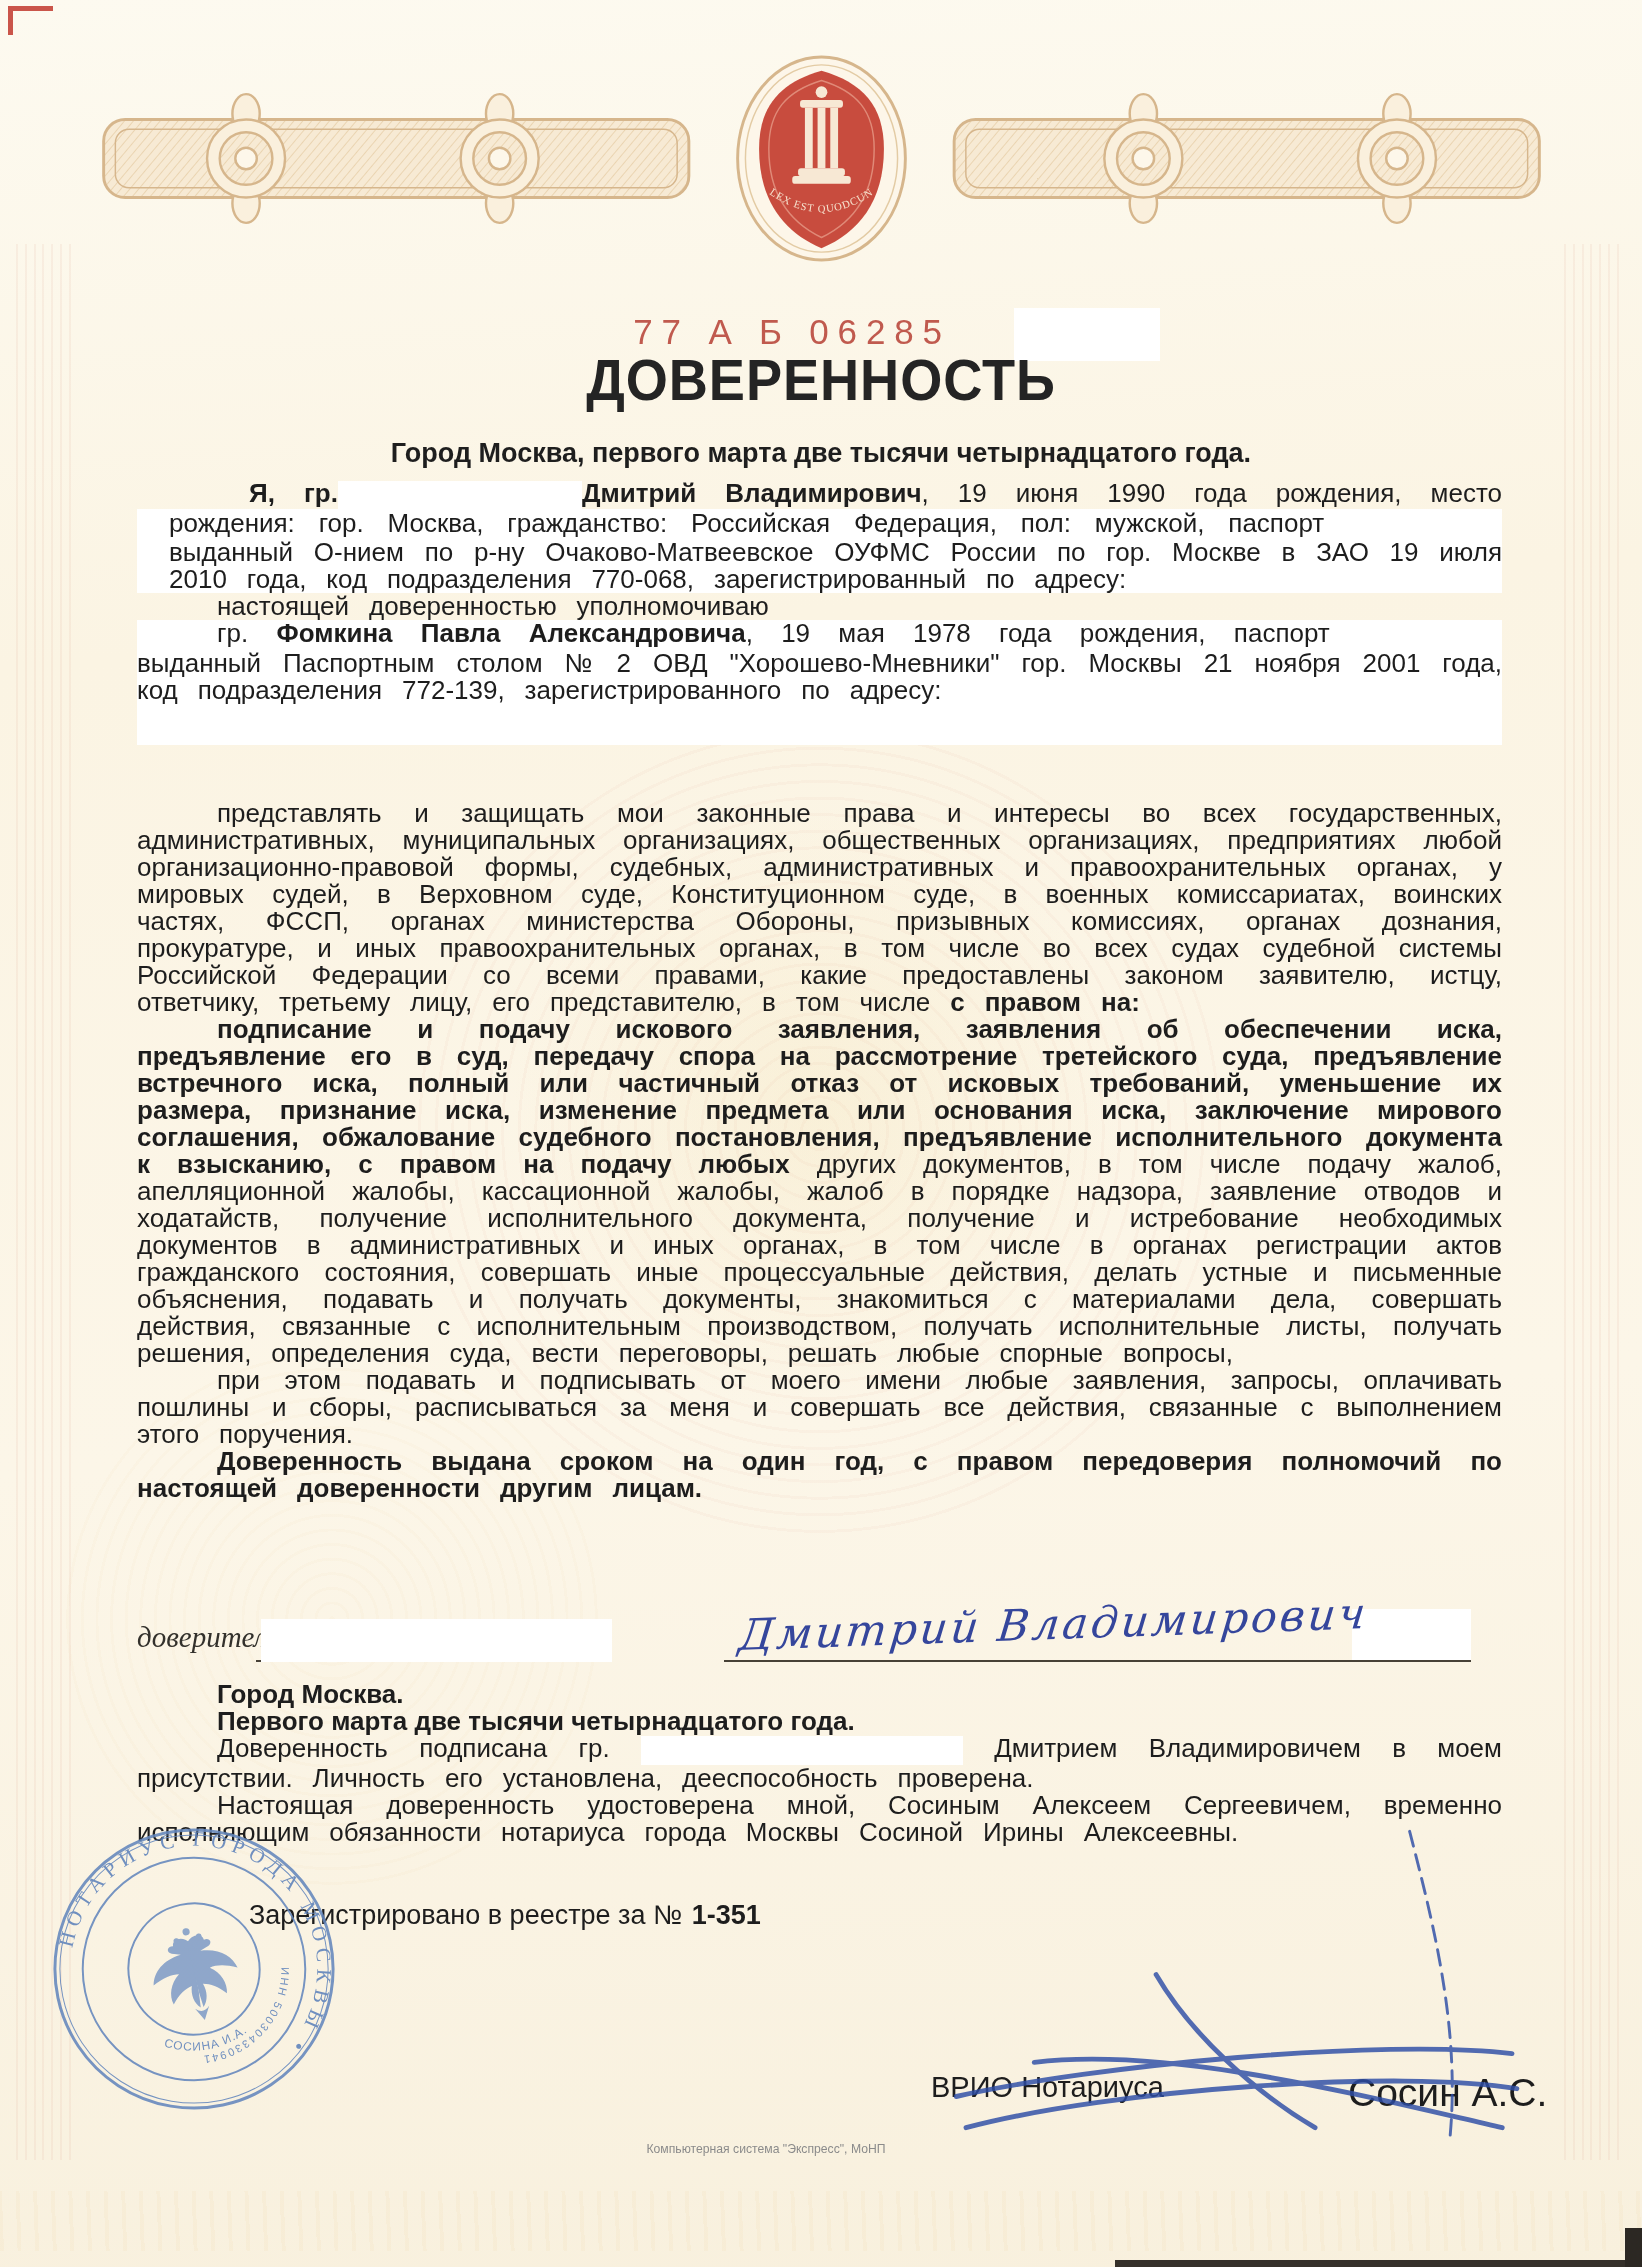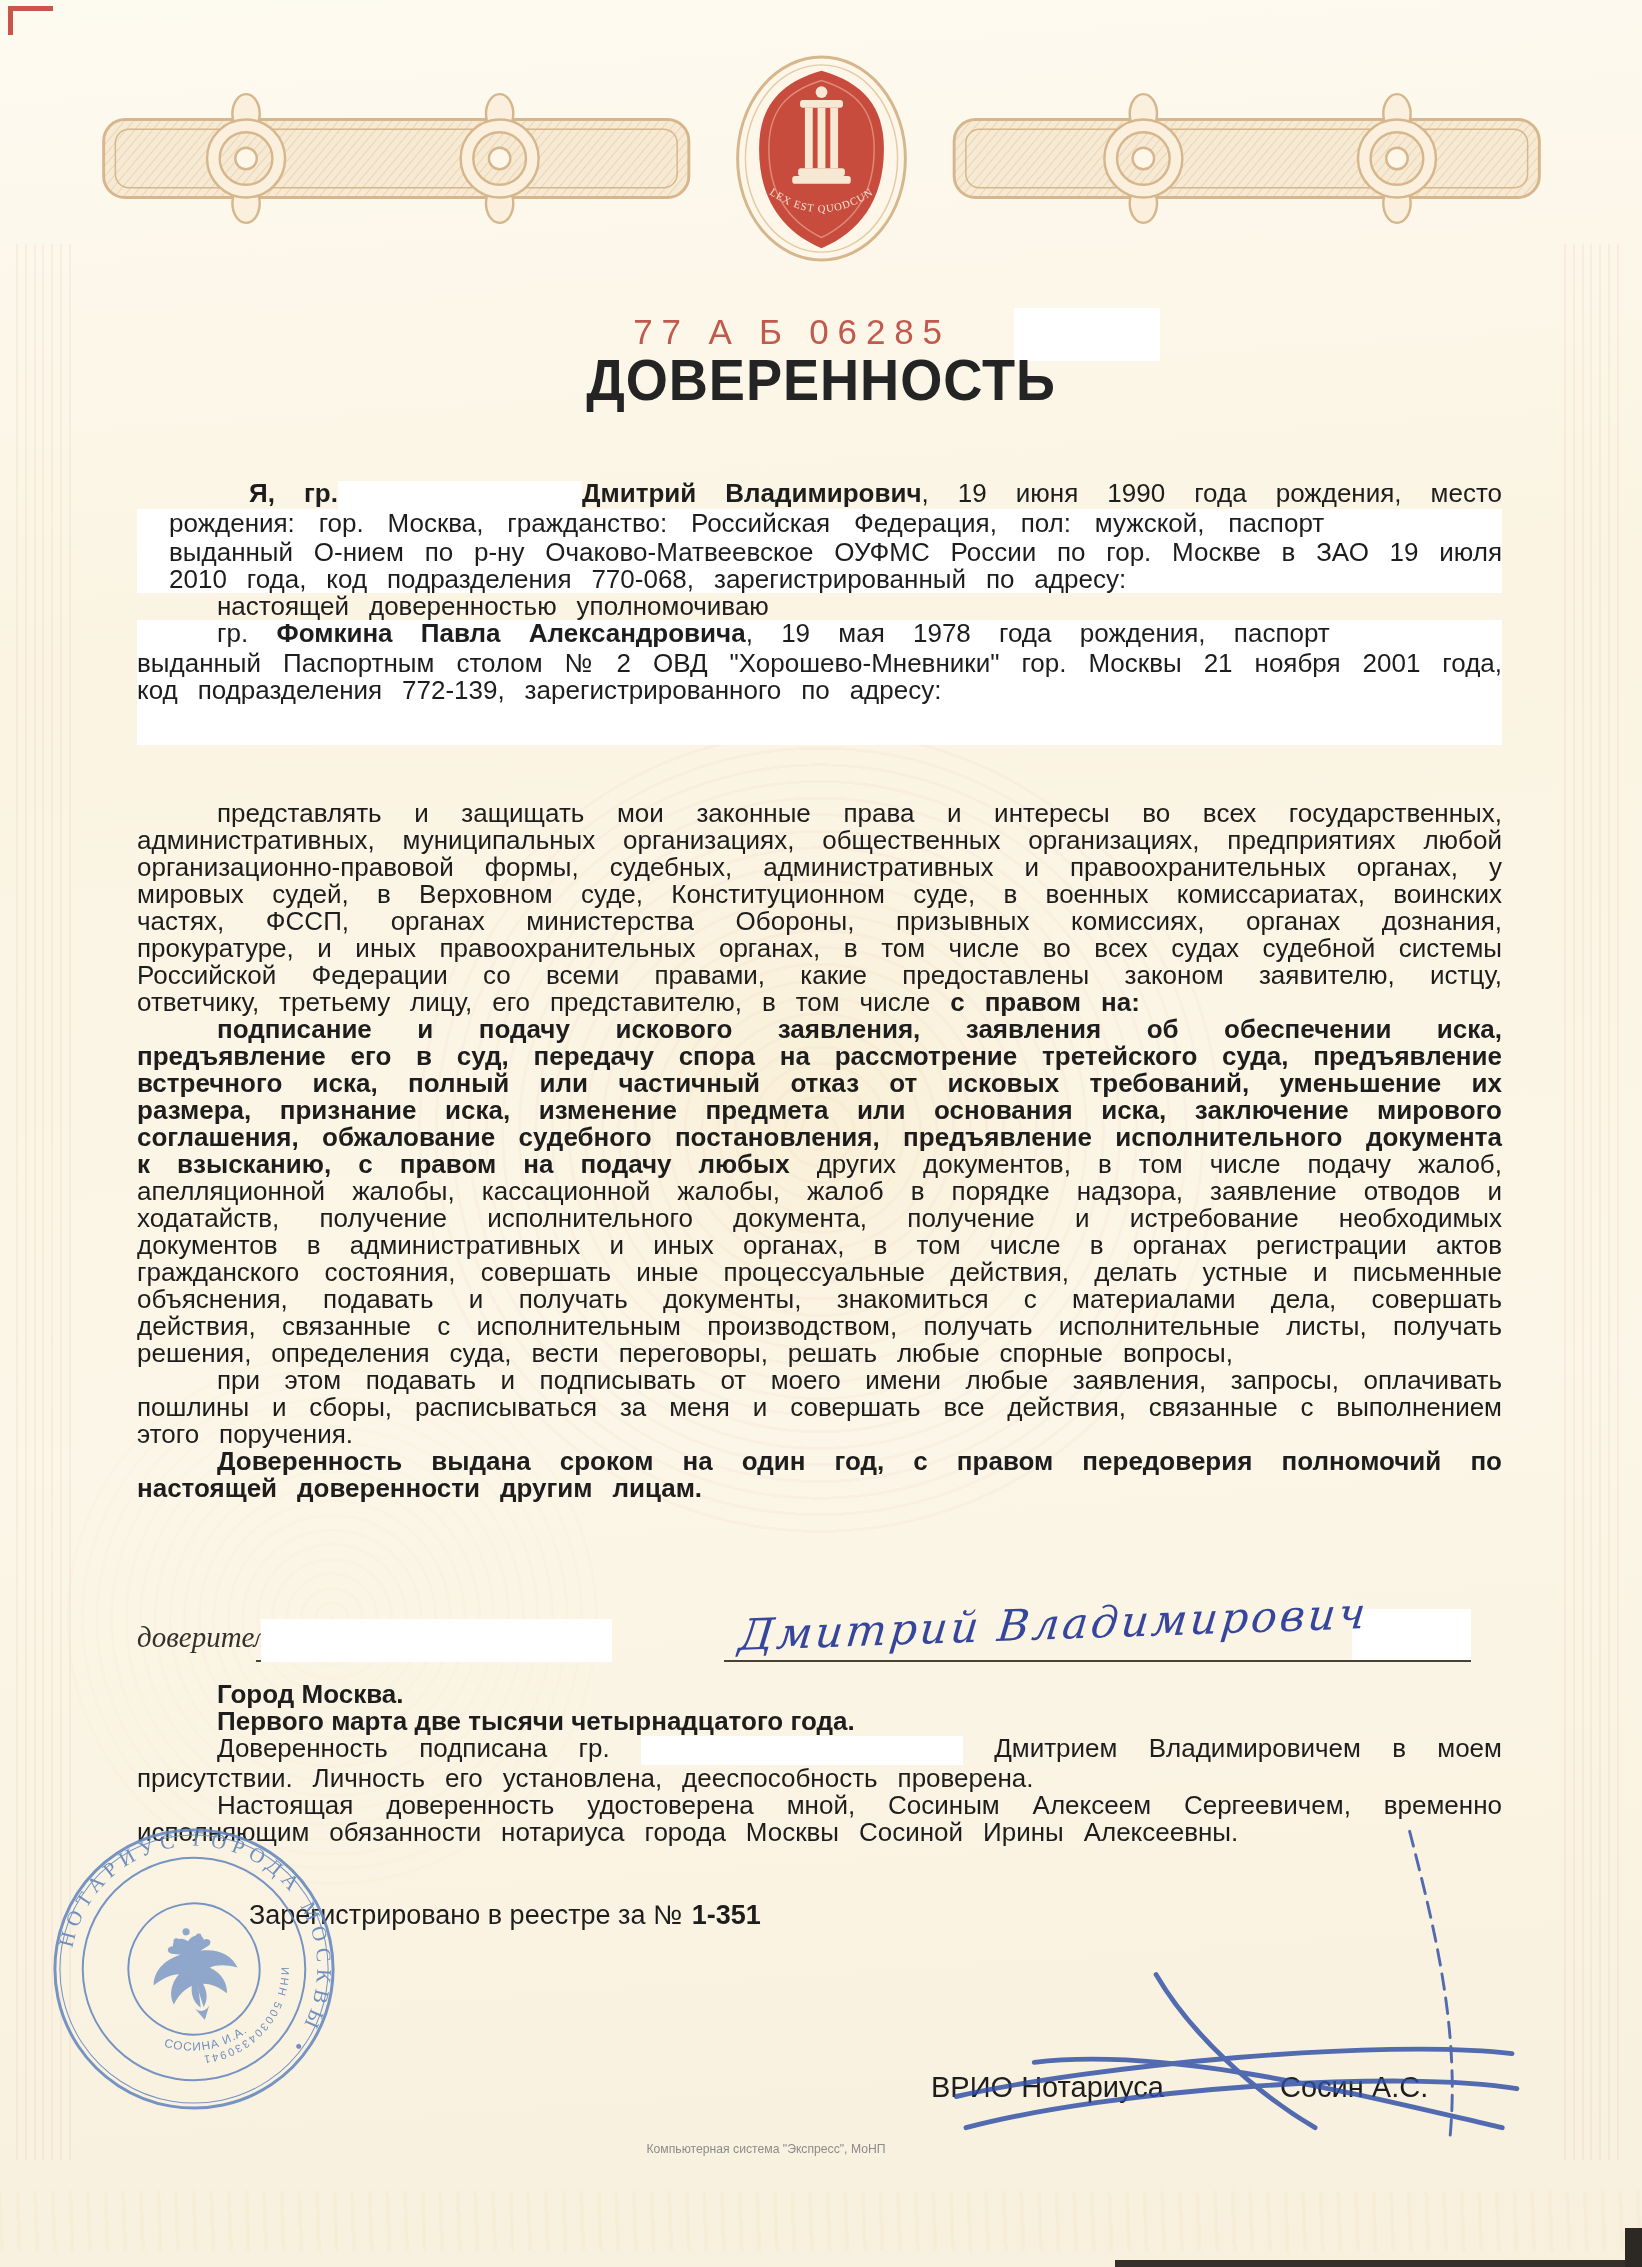--- a/index.html
+++ b/index.html
@@ -62,21 +62,21 @@
 
   #registry { position:absolute; left:249px; top:1900px; font-size:27px; }
   #registry .num { font-weight:bold; margin-left:9.8px; }
 
   #fees { position:absolute; left:249px; top:1956px; width:1239px; font-size:27px; }
   .fee-row { display:flex; margin-bottom:2px; }
   .fee-label { width:644px; }
   .fee-value { white-space:nowrap; }
   .fee-bottom { align-self:flex-end; }
   #vrio-label  { position:absolute; left:931px;  top:2071px; font-size:29px; }
-  #notary-name { position:absolute; left:1280px; top:2071px; font-size:29px; }
+  #notary-name { position:absolute; left:1348px; top:2071px; font-size:39px; }
 
   #sysnote { position:absolute; left:766px; top:2142px; transform:translateX(-50%);
     font-size:12.2px; color:#8b8b8b; white-space:nowrap; }
   #printnote { position:absolute; left:970px; top:2233px; font-family:"Liberation Serif",serif;
     font-size:15.6px; color:#a99a7f; white-space:nowrap;margin-top:48px; }
 
   #stamp { position:absolute; left:45px; top:1820px; transform:rotate(-12deg); opacity:.88; }
   #scribble { position:absolute; left:878px; top:1804px; }
 </style>
 </head>
@@ -152,20 +152,21 @@
       <path id="mottoArc" d="M696,142 Q750,180 804,142" fill="none"></path>
       <text font-size="11" fill="#f6e3cf" letter-spacing="1" font-family="Liberation Serif, serif">
         <textPath href="#mottoArc">LEX EST QUODCUNQUE NOTAMUS</textPath>
       </text>
     </g>
   </svg>
 
   <div id="serial">77 А Б 06285</div>
   <div id="serial-redact" class=""></div>
   <div id="title">ДОВЕРЕННОСТЬ</div>
+  <div id="subtitle">Город Москва, первого марта две тысячи четырнадцатого года.</div>
 
   <div class="textcol" id="sec1">
     <p id="p1" class="just ind"><span class="b">Я, гр.</span><span class="redact" style="width:244px"></span><span class="b">Дмитрий Владимирович</span><span>, 19 июня 1990 года рождения, место рождения: гор. Москва, гражданство: Российская Федерация, пол: мужской, паспорт</span> <span class="redact" style="width:154px"></span> <span>выданный О-нием по р-ну Очаково-Матвеевское ОУФМС России по гор. Москве в ЗАО 19 июля 2010 года, код подразделения 770-068, зарегистрированный по адресу:</span></p>
     <p class="just ind">настоящей доверенностью уполномочиваю</p>
     <p id="p3" class="just ind"><span>гр.</span> <span class="b">Фомкина Павла Александровича</span><span>, 19 мая 1978 года рождения, паспорт</span> <span class="redact" style="width:144px"></span> <span>выданный Паспортным столом № 2 ОВД "Хорошево-Мневники" гор. Москвы 21 ноября 2001 года, код подразделения 772-139, зарегистрированного по адресу:</span></p>
   </div>
 
   <div class="textcol" id="sec2">
     <p class="just ind"><span>представлять и защищать мои законные права и интересы во всех государственных, административных, муниципальных организациях, общественных организациях, предприятиях любой организационно-правовой формы, судебных, административных и правоохранительных органах, у мировых судей, в Верховном суде, Конституционном суде, в военных комиссариатах, воинских частях, ФССП, органах министерства Обороны, призывных комиссиях, органах дознания, прокуратуре, и иных правоохранительных органах, в том числе во всех судах судебной системы Российской Федерации со всеми правами, какие предоставлены законом заявителю, истцу, ответчику, третьему лицу,  его представителю, в том числе </span><span class="b">с правом на:</span></p>
     <p class="just ind"><span class="b">подписание и подачу искового заявления, заявления об обеспечении иска, предъявление его в суд, передачу спора на рассмотрение третейского суда, предъявление встречного иска, полный или частичный отказ от исковых требований, уменьшение их размера, признание иска, изменение предмета или основания иска, заключение мирового соглашения, обжалование судебного постановления, предъявление исполнительного документа к взысканию, с правом на подачу любых </span><span>других документов, в том числе подачу жалоб, апелляционной жалобы, кассационной жалобы, жалоб в порядке надзора, заявление отводов и ходатайств, получение исполнительного документа, получение и истребование необходимых документов в административных и иных органах, в том числе в органах регистрации актов гражданского состояния, совершать иные процессуальные действия, делать устные и письменные объяснения, подавать и получать документы, знакомиться с материалами дела, совершать действия, связанные с исполнительным производством, получать исполнительные листы, получать решения, определения суда, вести переговоры, решать любые спорные вопросы,</span></p>

